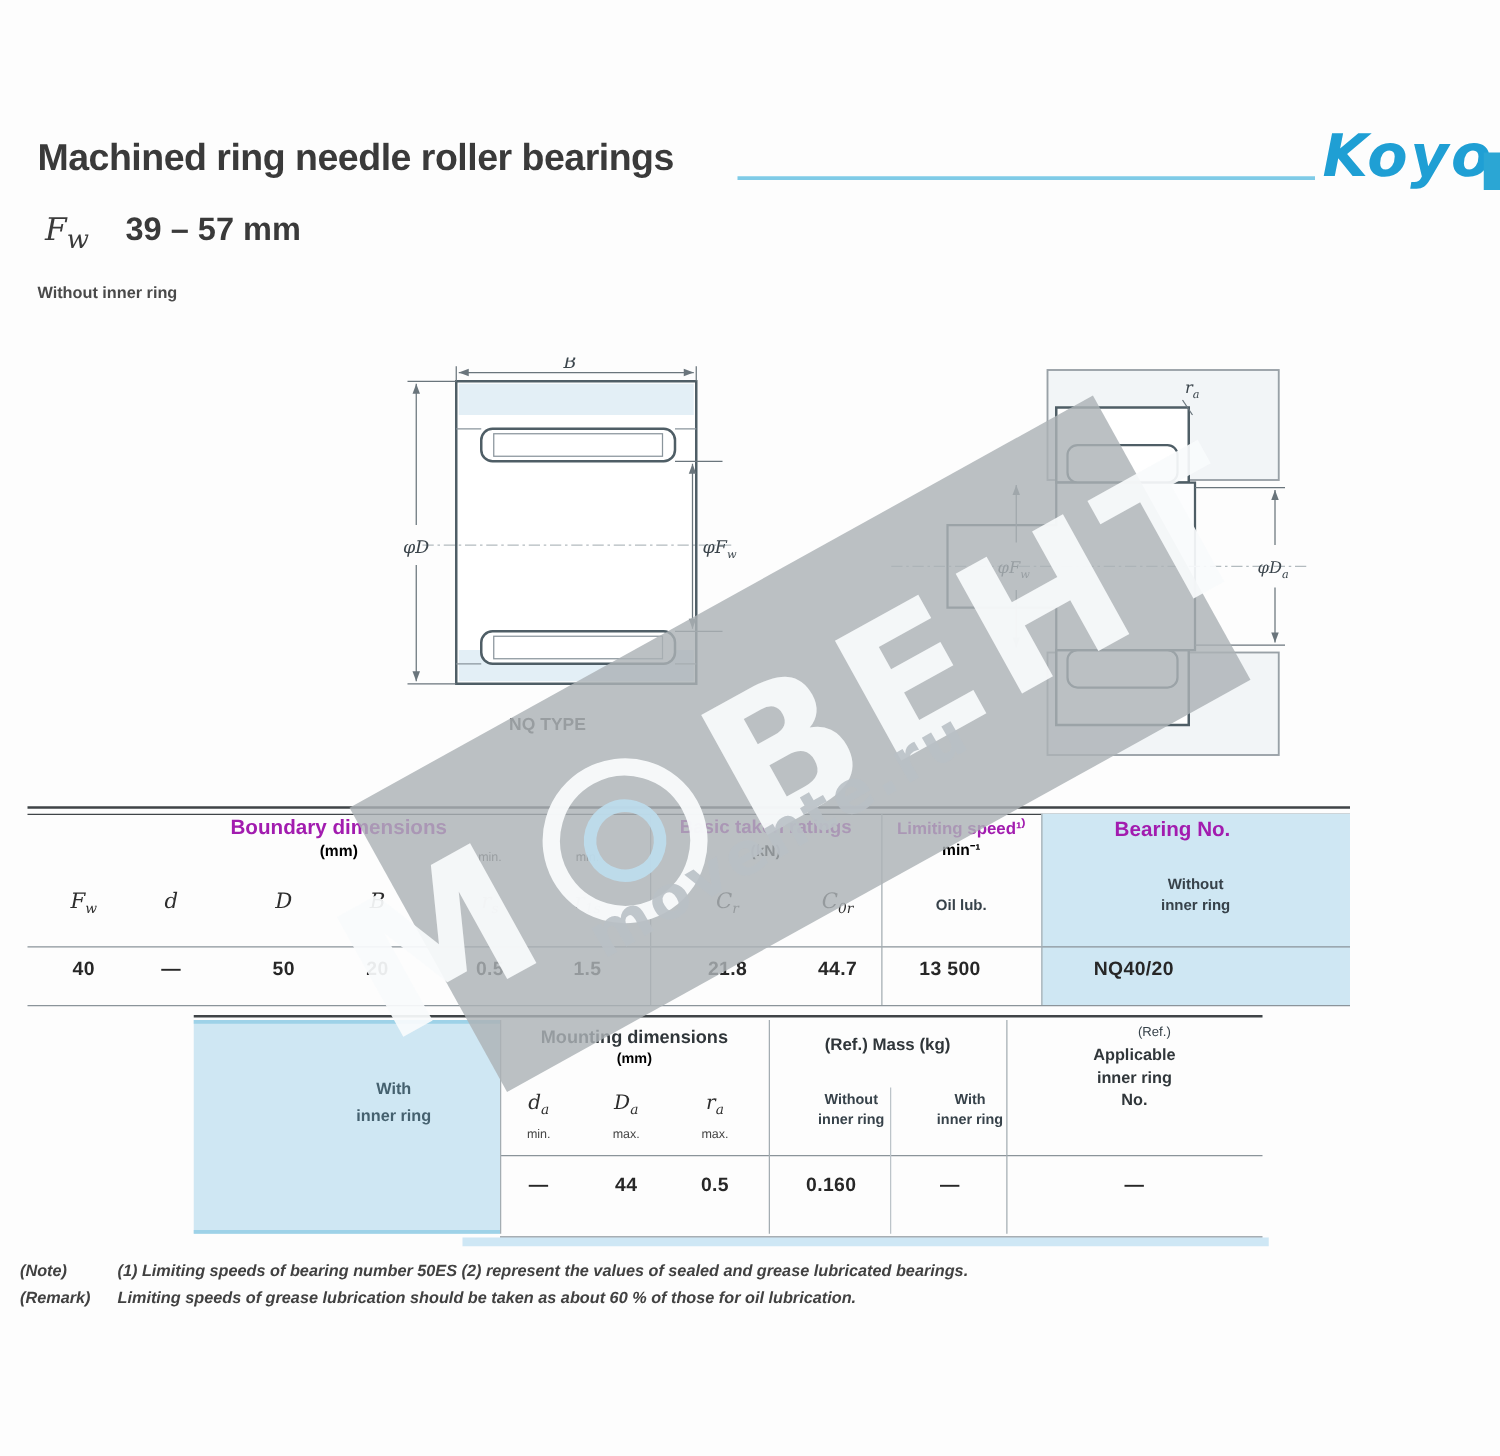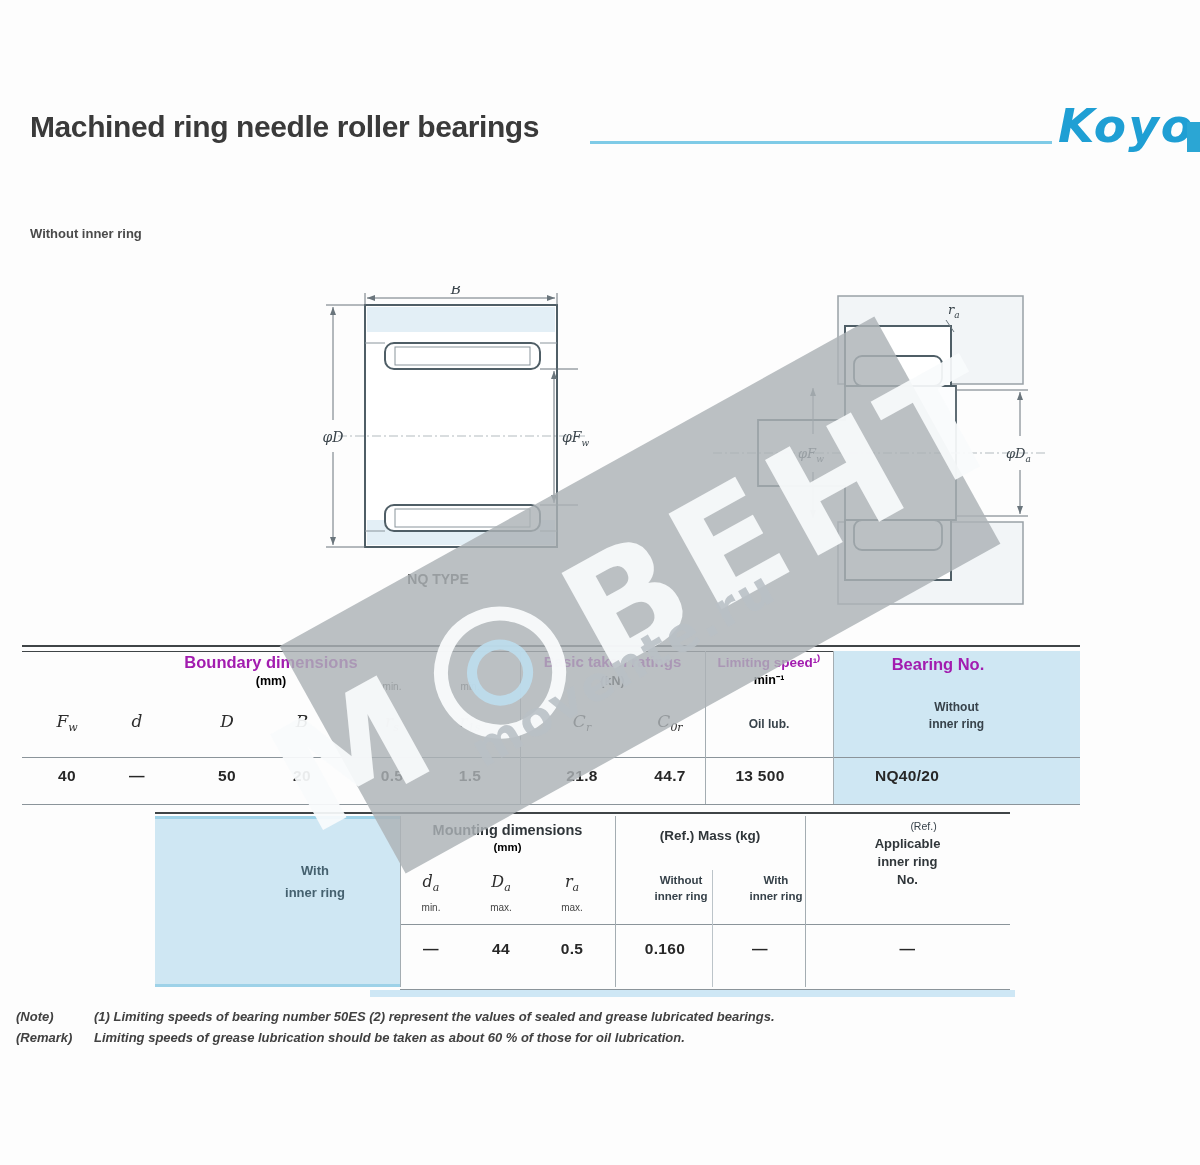--- a/index.html
+++ b/index.html
@@ -70,20 +70,24 @@
 </style>
 </head>
 <body>
 
 <div class="page">
 
   <div class="title">Machined ring needle roller bearings</div>
   <div class="title-rule"></div>
   <div class="brand">Koyo</div>
   <div class="brand-mark"></div>
+  <div class="range">
+    <span class="rsym"><span>F</span><sub>w</sub></span>
+    <span class="rtext">39 – 57 mm</span>
+  </div>
   <div class="noring">Without inner ring</div>
 
   <svg class="figL" width="320" height="320" viewBox="0 0 320 320">
 
     <rect x="77" y="19" width="192" height="242" fill="#ffffff" stroke="#4f5e66" stroke-width="2"></rect>
     <rect x="79" y="21" width="188" height="25" fill="#e3eff6"></rect>
     <rect x="79" y="234" width="188" height="25" fill="#e3eff6"></rect>
 
     <rect x="97" y="57" width="155" height="26" rx="9" fill="#ffffff" stroke="#4f5e66" stroke-width="2"></rect>
     <rect x="107" y="61" width="135" height="18" fill="none" stroke="#8a959c" stroke-width="1"></rect>

